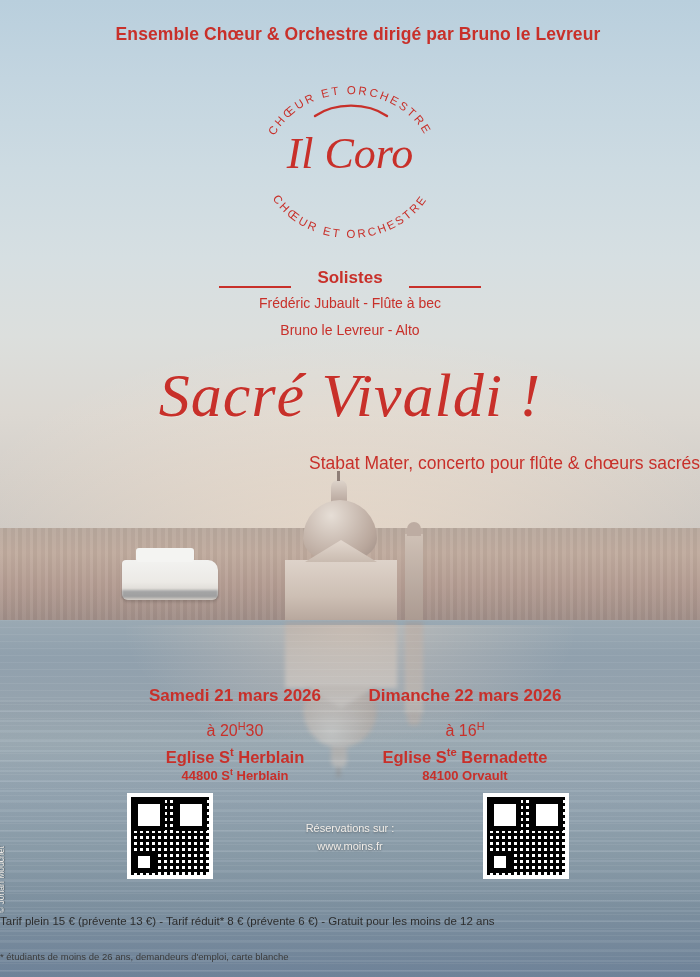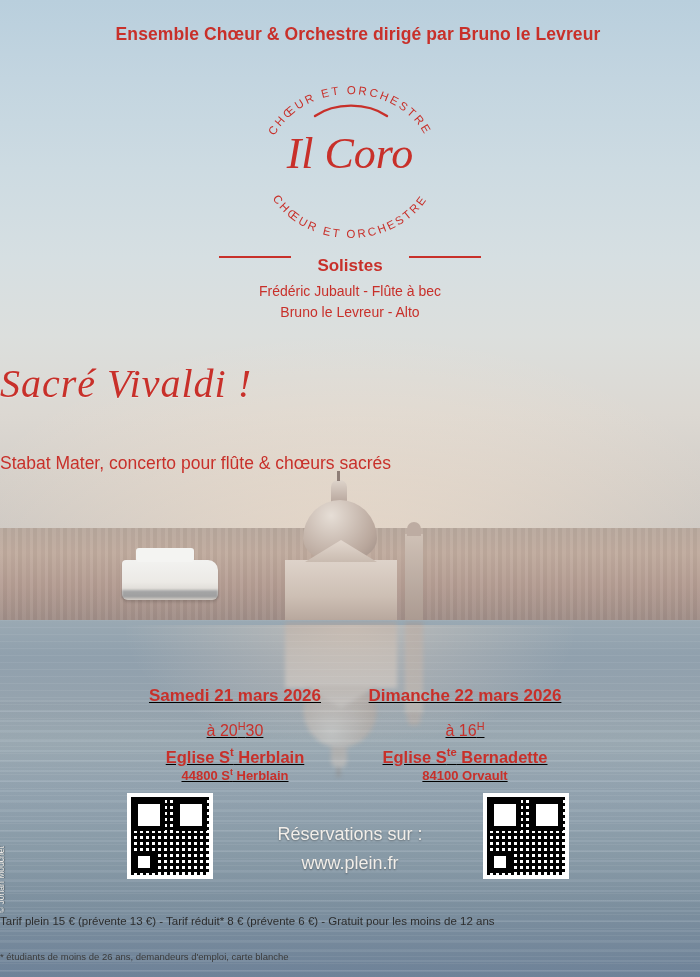--- a/index.html
+++ b/index.html
@@ -146,49 +146,48 @@
   .logo {
     position:absolute; top: 62px; left: 50%; transform: translateX(-50%);
     width: 226px; height: 176px;
   }
   .logo svg { display:block; }
 
   .solistes-wrap {
     position:absolute; top: 256px; left:0; right:0; text-align:center;
   }
   .solistes-head {
-    display:flex; align-items:flex-start; justify-content:center; gap:26px;
-    color:#c8302a; font-size:17px; font-weight:bold;
+    display:flex; align-items:flex-end; justify-content:center; gap:26px;
+    color:#c8302a; font-size:17px; font-weight:bold;margin-top:12px;
   }
   .solistes-head .rule { width: 72px; height:2px; background:#c8302a; }
   .solistes-line {
     color:#c8302a; font-size:14px; margin-top:6px; line-height:1.35;
   }
 
   .title {
-    position:absolute; top: 360px; left:0; right:0; 
+    position:absolute; top: 360px; left:0; right:0; text-align:center;
     font-family: "Liberation Serif", serif;
     font-style: italic;
     font-weight: normal;
-    font-size: 40px;
+    font-size: 62px;
     color: #c8302a;
     letter-spacing: 1px;
     text-shadow: 0 1px 0 rgba(255,255,255,.25);
   }
   .subtitle {
-    position:absolute; top: 453px; left:0; right:0; text-align:left;
+    position:absolute; top: 453px; left:0; right:0; text-align:right;
     color:#c8302a; font-size:17.5px;
   }
 
   
   .dates {
     position:absolute; top: 686px; left: 0; right: 0;
     display:flex; justify-content:center; 
     text-align:center;
-    text-decoration:underline;
   }
   .date-col { width: 230px; color:#c8302a; }
   .date-col .d1 { font-size: 17px; font-weight: bold; }
   .date-col .d2 { font-size: 16px; margin-top: 14px; }
   .date-col .d3 { font-size: 16.5px; font-weight: bold; margin-top: 6px; }
   .date-col .d4 { font-size: 13px; font-weight: bold; }
   sup { font-size: .68em; vertical-align: super; }
 
   
   .qr {
@@ -212,21 +211,21 @@
   }
   .qr .grid:before { left:2px; top:2px; }
   .qr .grid:after  { right:2px; top:2px; }
   .qr .grid span {
     position:absolute; left:2px; bottom:2px; width:22px; height:22px;
     border:5px solid #000; background:#fff; box-shadow: inset 0 0 0 3px #fff;
   }
 
   .reservations {
     position:absolute; top: 820px; left:0; right:0; text-align:center;
-    color:#f2eee9; font-size:18px; line-height:1.6;
+    color:#f2eee9; font-size:11px; line-height:1.6;
     text-shadow: 0 1px 2px rgba(0,0,0,.35);
   }
 
   .tarifs {
     position:absolute; top: 915px; left:0; right:0; text-align:left;
     color:#2c2c2c; font-size:11.5px;
   }
   .tarifs .note {
     margin-top: 24px; font-size: 9.5px; color:#3a3a3a;
   }
@@ -291,21 +290,21 @@
       </svg>
     </div>
 
     <div class="solistes-wrap">
       <div class="solistes-head">
         <span class="rule"></span>
         <span>Solistes</span>
         <span class="rule"></span>
       </div>
       <div class="solistes-line">Frédéric Jubault - Flûte à bec</div>
-      <div class="solistes-line" style="margin-top:2px">Bruno le Levreur - Alto</div>
+      <div class="solistes-line" style="margin-top:8px">Bruno le Levreur - Alto</div>
     </div>
 
     <div class="title">Sacré Vivaldi !</div>
     <div class="subtitle">Stabat Mater, concerto pour flûte &amp; chœurs sacrés</div>
 
     <div class="dates">
 
       <div class="date-col">
         <div class="d1">Samedi 21 mars 2026</div>
         <div class="d2"><span>à 20</span><sup>H</sup><span>30</span></div>
@@ -328,21 +327,21 @@
         </div>
     </div>
     <div class="qr qr-right">
       <div class="grid">
           <span></span>
         </div>
     </div>
 
     <div class="reservations">
       <div>Réservations sur :</div>
-      <div>www.plein.fr</div>
+      <div>www.moins.fr</div>
     </div>
 
     <div class="tarifs">
       <div>Tarif plein 15 € (prévente 13 €)  -  Tarif réduit* 8 € (prévente 6 €)  -  Gratuit pour les moins de 12 ans</div>
       <div class="note">* étudiants de moins de 26 ans, demandeurs d'emploi, carte blanche</div>
     </div>
 
     <div class="credit">© Johan Mouchet</div>
 
   </div>

